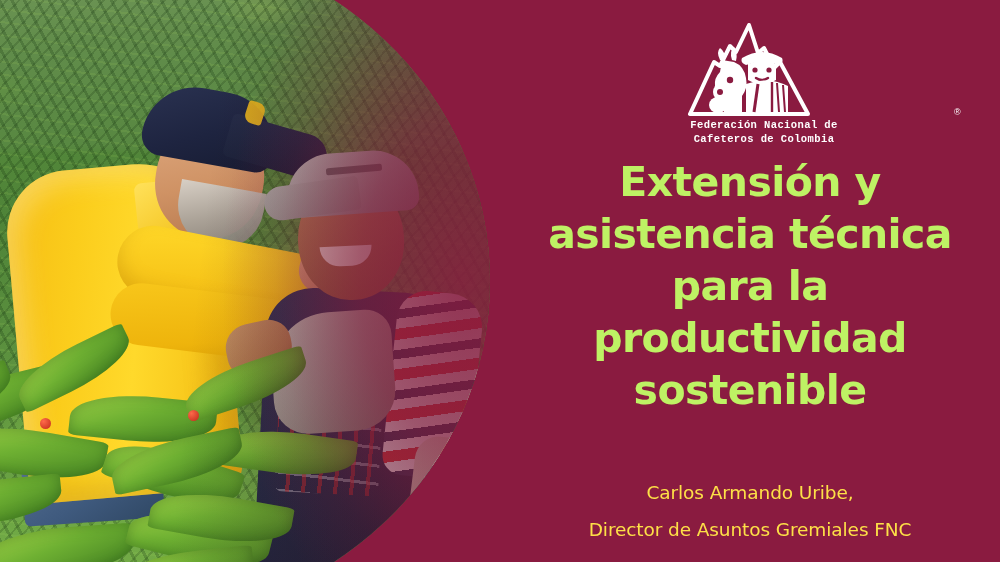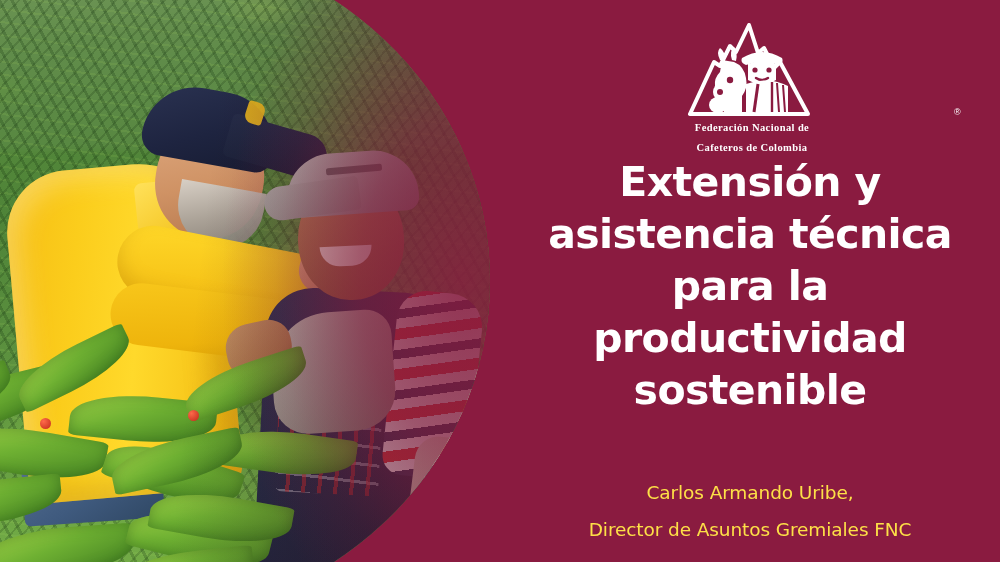--- a/index.html
+++ b/index.html
@@ -247,32 +247,32 @@
   
   #logo {
     position:absolute; left:158px; top:22px; width:180px; height:124px;
   }
   #logo-mark { position:absolute; left:26px; top:0; width:130px; height:96px; }
   #logo-reg {
     position:absolute; left:296px; top:86px;
     color:#fff; font-size:9px; line-height:1;
   }
   #logo-text {
-    position:absolute; left:4px; top:96px; width:180px;
+    position:absolute; left:16px; top:96px; width:180px;
     text-align:center; color:#ffffff;
-    font-family:Liberation Serif, serif;
-    font-weight:700; font-size:10.5px; line-height:20px;
+    font-family:Liberation Mono, monospace;
+    font-weight:700; font-size:10.5px; line-height:14px;
     letter-spacing:.4px;
     white-space:pre-line;
   }
 
   
   #title {
     position:absolute; left:0; top:156px; width:500px;
-    text-align:center; color:#ffffff;
+    text-align:center; color:#bef264;
     font-family:"DejaVu Sans", sans-serif;
     font-weight:700; font-size:41px; line-height:52px;
     letter-spacing:-.6px;
     white-space:pre-line;
   }
 
   
   #presenter {
     position:absolute; left:0; top:474px; width:500px;
     text-align:center; color:#fde047;

